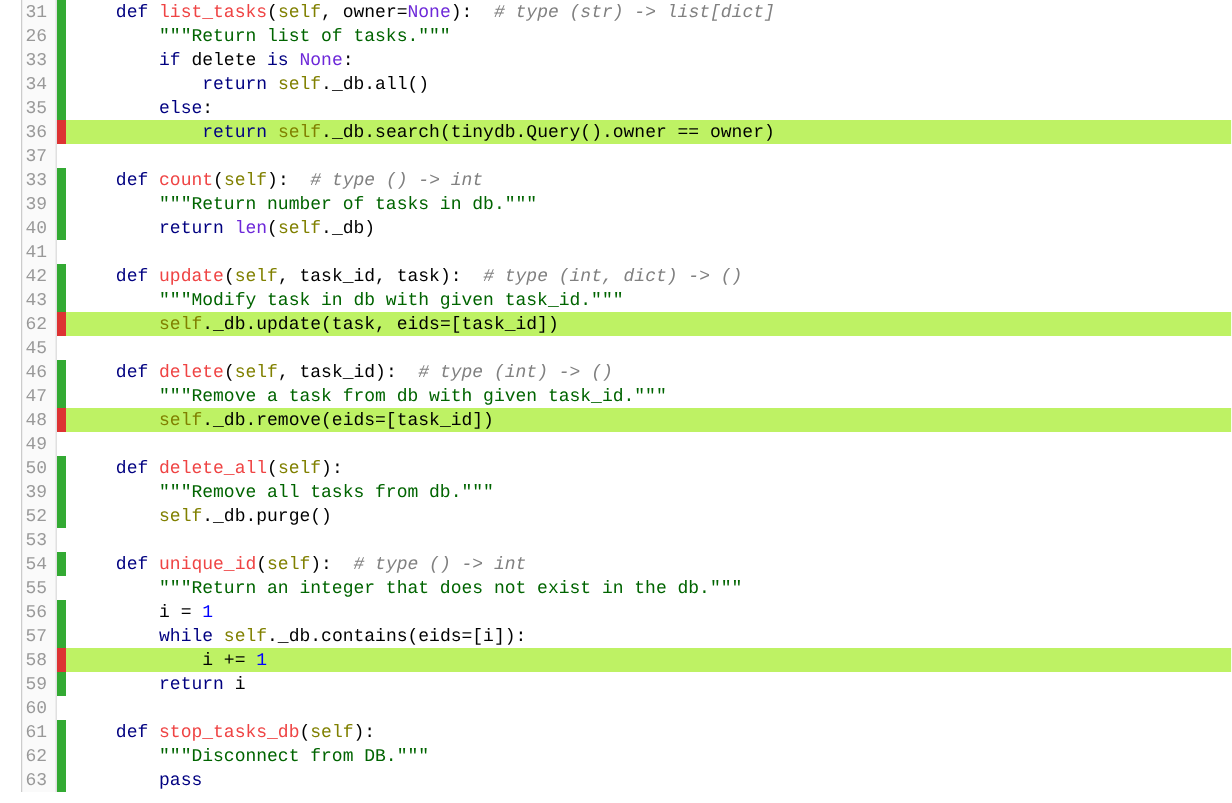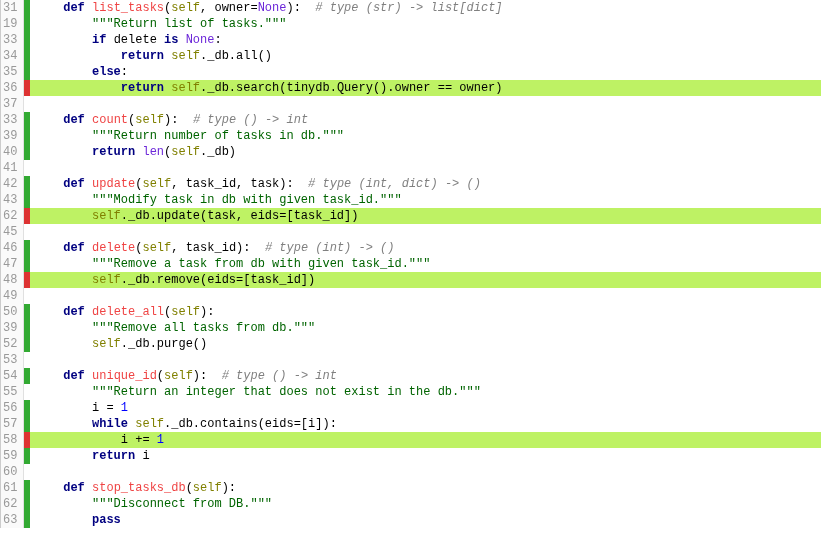--- a/index.html
+++ b/index.html
@@ -7,20 +7,21 @@
     padding: 0;
     font-family: Consolas, 'Courier New', monospace;
     font-size: 12px;
     line-height: 16px;
     color: #000;
     background: #fff;
   }
   .code-container {
     display: flex;
     border-left: 1px solid #ccc;
+    margin-left: 14px;
   }
   .gutter {
     flex: 0 0 auto;
     background: #fafafa;
     border-right: 1px solid #e0e0e0;
     text-align: right;
     padding: 0 4px 0 0;
     color: #999;
     user-select: none;
   }
@@ -45,35 +46,35 @@
     flex: 1 1 auto;
     overflow: hidden;
   }
   .code .line {
     display: block;
     height: 16px;
     padding: 0 0 0 4px;
     white-space: pre;
   }
   .line.red-bg { background: #bef264; }
-  .kw   { color: #000080; font-weight: bold; }
+  .kw   { color: #000080; font-weight: normal; }
   .self { color: #808000; }
   .fn   { color: #ef4444; }
   .num  { color: #0000ff; }
   .str  { color: #006400; }
   .com  { color: #808080; font-style: italic; }
   .builtin { color: #6d28d9; }
 </style>
 </head>
 <body>
 
 <div class="code-container">
   <div class="gutter" id="gutter">
       <span class="lineno">31</span>
-      <span class="lineno">19</span>
+      <span class="lineno">26</span>
       <span class="lineno">33</span>
       <span class="lineno">34</span>
       <span class="lineno">35</span>
       <span class="lineno">36</span>
       <span class="lineno">37</span>
       <span class="lineno">33</span>
       <span class="lineno">39</span>
       <span class="lineno">40</span>
       <span class="lineno">41</span>
       <span class="lineno">42</span>

